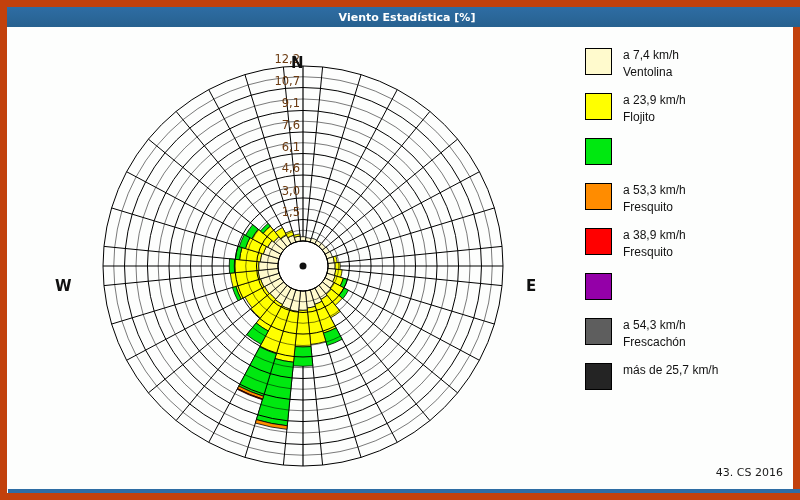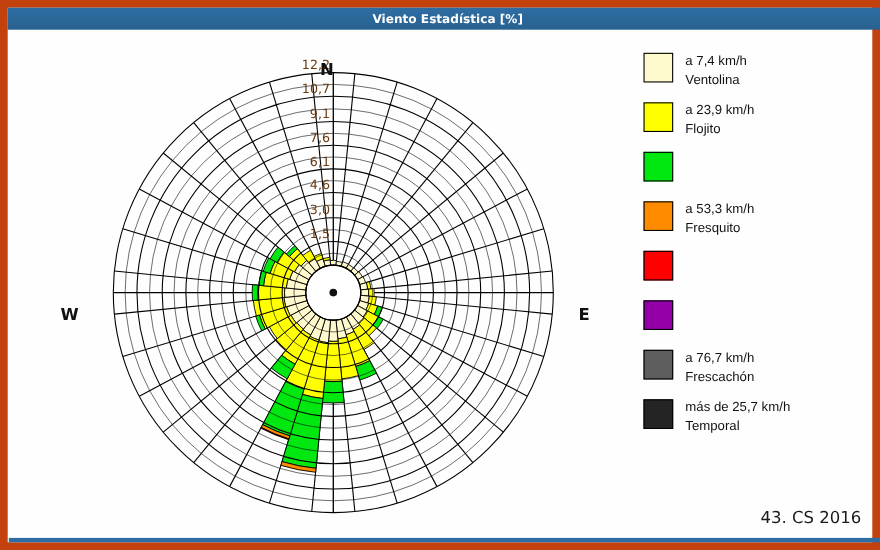--- a/index.html
+++ b/index.html
@@ -12,21 +12,21 @@
   #rose{position:absolute;left:0;top:0;}
   .compass{position:absolute;color:#101010;font-size:15px;font-weight:bold;font-family:"DejaVu Sans",sans-serif;}
   #lbl-n{left:283px;top:26px;}
   #lbl-s{left:284px;top:472px;}
   #lbl-w{left:47px;top:249px;}
   #lbl-e{left:518px;top:249px;}
   #legend{position:absolute;left:578px;top:40px;width:215px;}
   .leg-row{display:flex;align-items:flex-start;margin-bottom:5px;height:40px;}
   .swatch{width:25px;height:25px;border:1px solid #000000;margin-right:11px;flex:0 0 auto;margin-top:1px;}
   .leg-text{font-size:12px;color:#121212;line-height:16.5px;font-family:Liberation Sans, sans-serif;}
-  #footer{position:absolute;right:10px;bottom:14px;font-size:15px;color:#1a1a1a;margin-left:17px;}
+  #footer{position:absolute;right:10px;bottom:14px;font-size:11px;color:#1a1a1a;margin-left:17px;}
   #bottombar{position:absolute;left:1px;bottom:0px;width:798px;height:4px;background:#2e6da4;}
 </style>
 </head>
 <body>
 
 <div id="app">
 
   <div id="titlebar">
     <span>Viento Estadística [%]</span>
   </div>
@@ -203,35 +203,38 @@
       </div>
       <div class="leg-row">
         <div class="swatch" style="background: rgb(255, 140, 0);"></div>
         <div class="leg-text">
           <div>a 53,3 km/h</div>
           <div>Fresquito</div>
         </div>
       </div>
       <div class="leg-row">
         <div class="swatch" style="background: rgb(255, 0, 0);"></div>
+        <div class="leg-text">
+          <div>a 38,9 km/h</div>
+          <div>Fresquito</div>
+        </div>
       </div>
       <div class="leg-row">
         <div class="swatch" style="background: rgb(148, 0, 168);"></div>
       </div>
       <div class="leg-row">
         <div class="swatch" style="background: rgb(94, 94, 94);"></div>
         <div class="leg-text">
-          <div>a 76,7 km/h</div>
+          <div>a 54,3 km/h</div>
           <div>Frescachón</div>
         </div>
       </div>
       <div class="leg-row">
         <div class="swatch" style="background: rgb(36, 36, 36);"></div>
         <div class="leg-text">
           <div>más de 25,7 km/h</div>
-          <div>Temporal</div>
         </div>
       </div>
     </div>
 
   <div id="footer">43. CS 2016</div>
   <div id="bottombar"></div>
 </div>
 
 </body></html>

